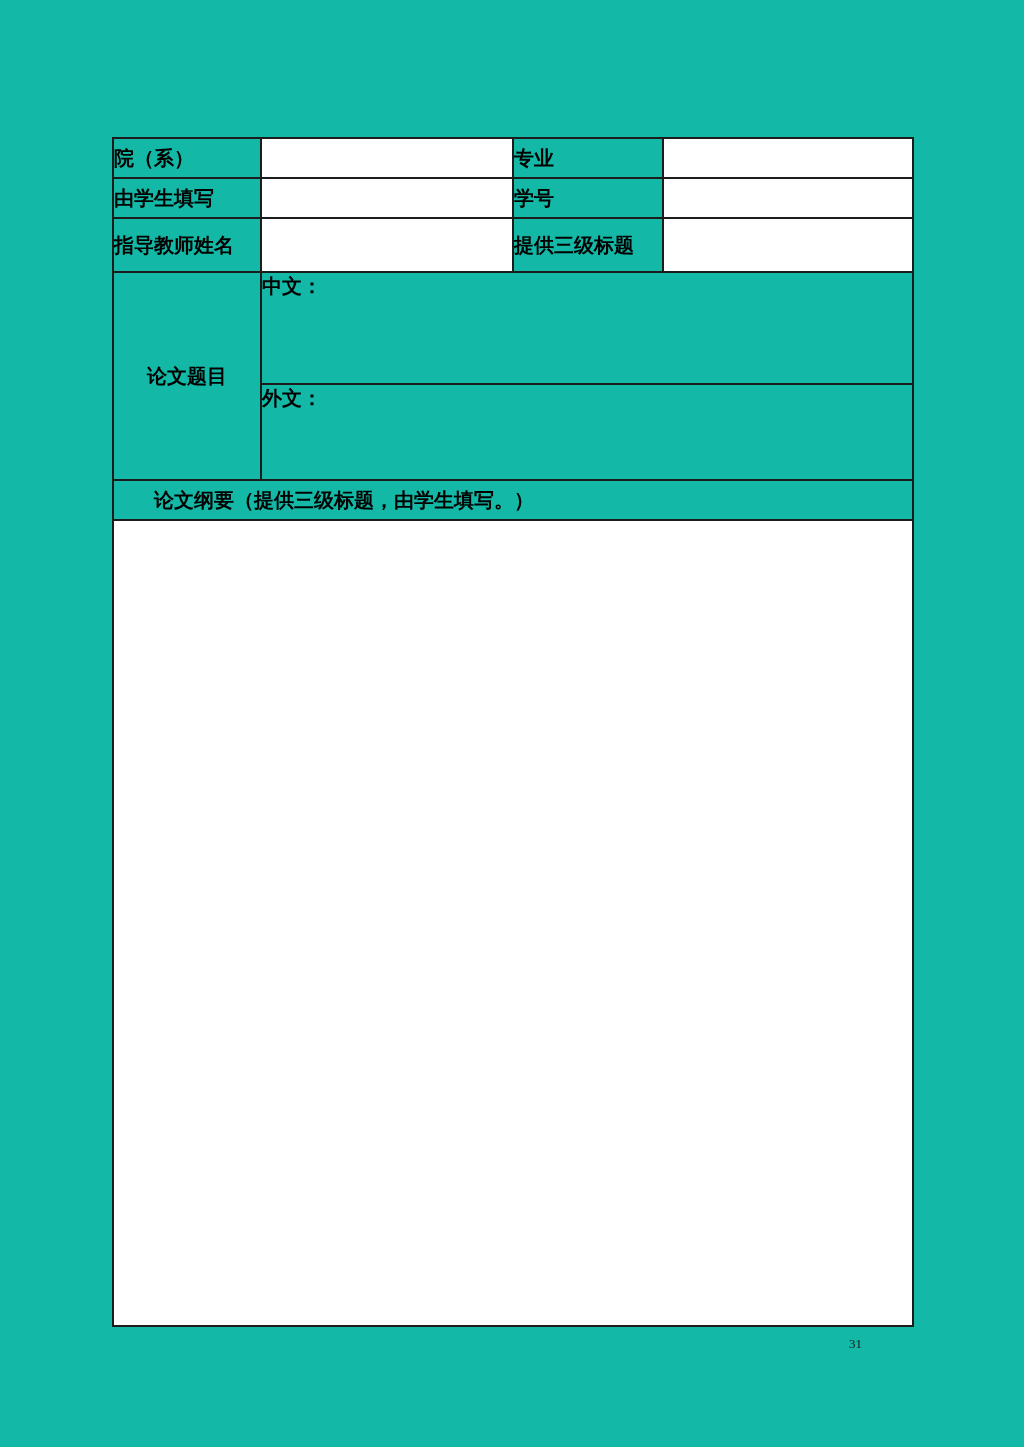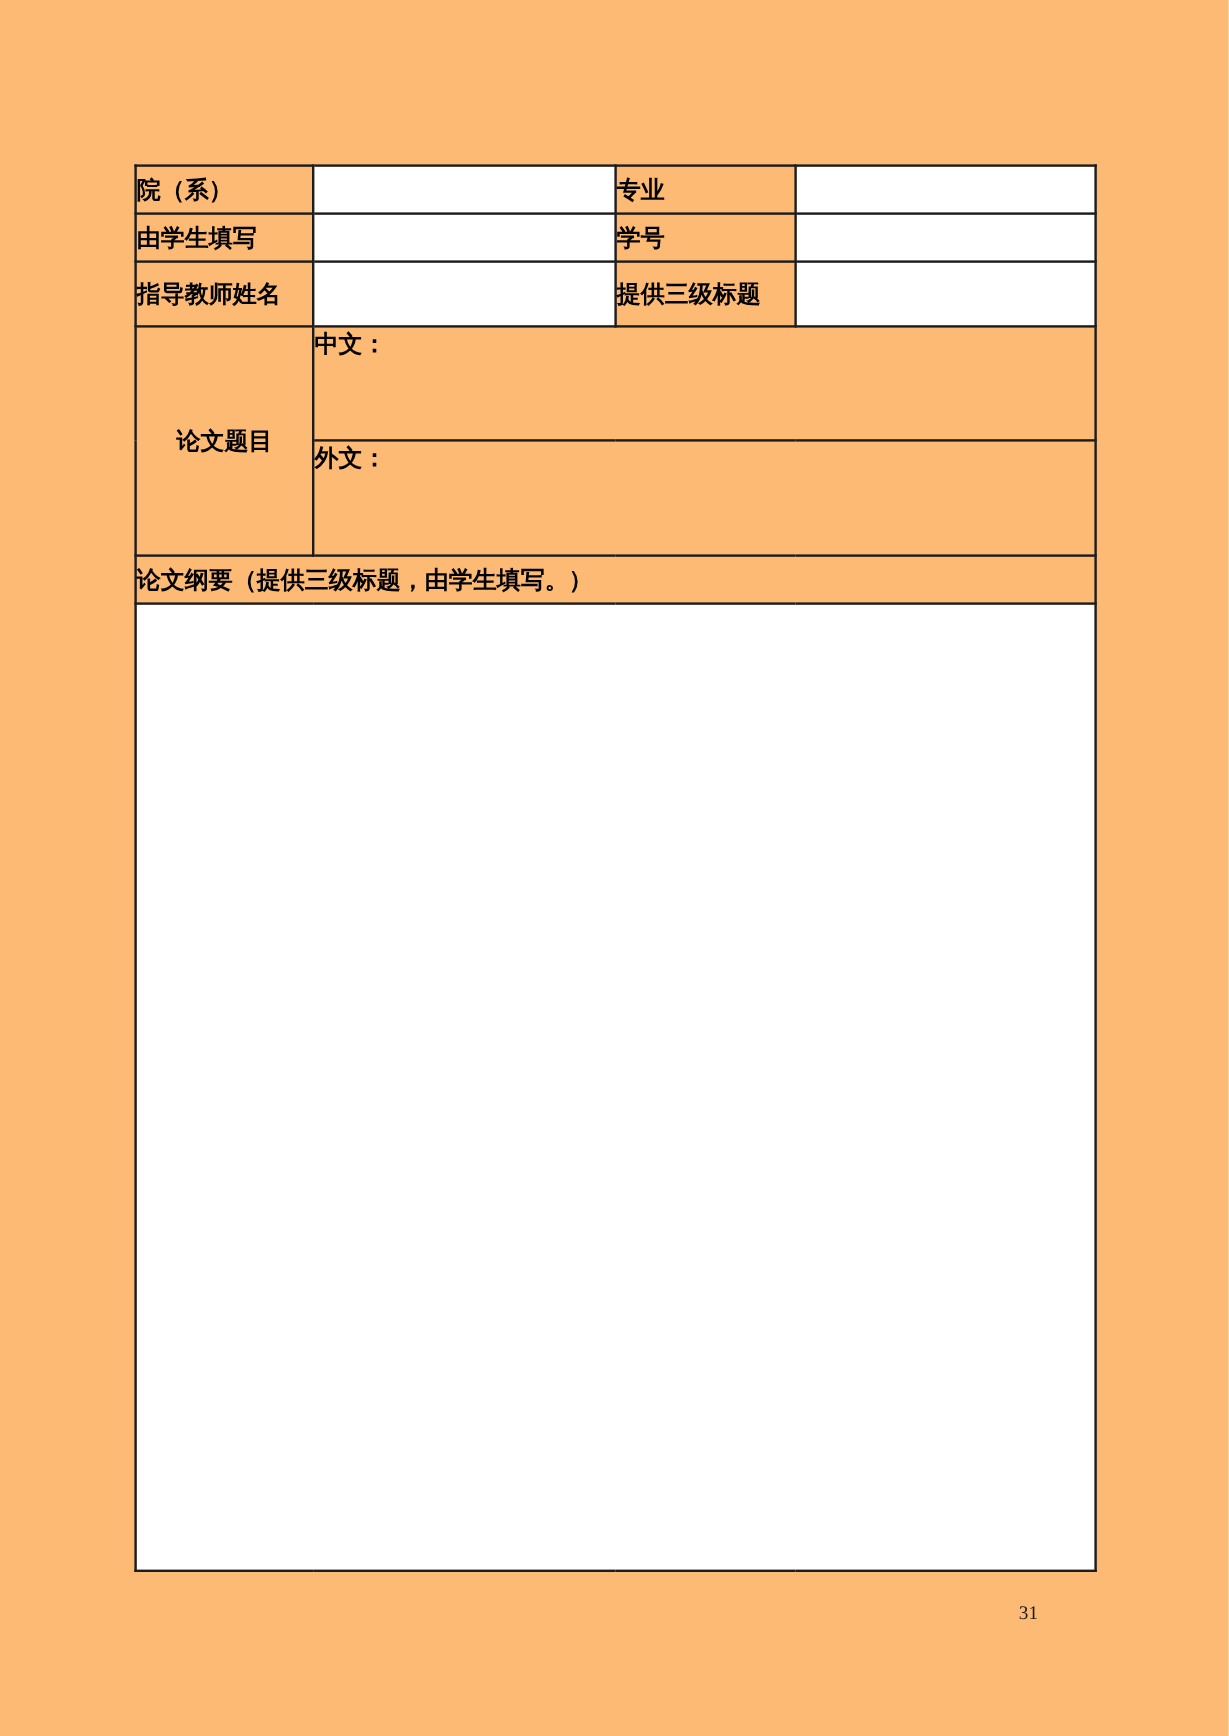--- a/index.html
+++ b/index.html
@@ -1,21 +1,21 @@
 <!DOCTYPE html>
 <html><head>
 <meta charset="utf-8">
 <style>
   * { box-sizing: border-box; }
   html, body { margin: 0; padding: 0; background: #ffffff; }
   .page {
     position: relative;
     width: 1024px;
     height: 1447px;
-    background: #fdba74;
+    background: #14b8a6;
     font-family: "Liberation Sans", sans-serif;
     color: #000000;
     overflow: hidden;
   }
   table.form-table {
     position: absolute;
     left: 112px;
     top: 137px;
     width: 800px;
     border-collapse: collapse;
@@ -47,30 +47,30 @@
   }
   td.outline-cell {
     vertical-align: middle;
     padding-left: 9px;
   }
   td.big-blank-cell {
     background: #ffffff;
   }
   tr.row-small  td { height: 40px; }
   tr.row-mid    td { height: 54px; font-family: Liberation Mono, monospace; }
-  tr.row-cn     td { height: 95px; border-radius: 11px; }
+  tr.row-cn     td { height: 112px; border-radius: 11px; }
   tr.row-fn     td { height: 96px; }
-  tr.row-outline td { height: 40px; }
+  tr.row-outline td { height: 40px; padding-left: 40px; }
   tr.row-blank  td { height: 806px; }
   .page-number {
     position: absolute;
     left: 849px;
     top: 1336px;
     font-family: "Liberation Serif", serif;
-    font-size: 16px;
+    font-size: 13px;
     font-weight: 400;
     color: #1a1a1a;
     text-align: right;
   }
 </style>
 </head>
 <body>
 
 <div class="page">
 

